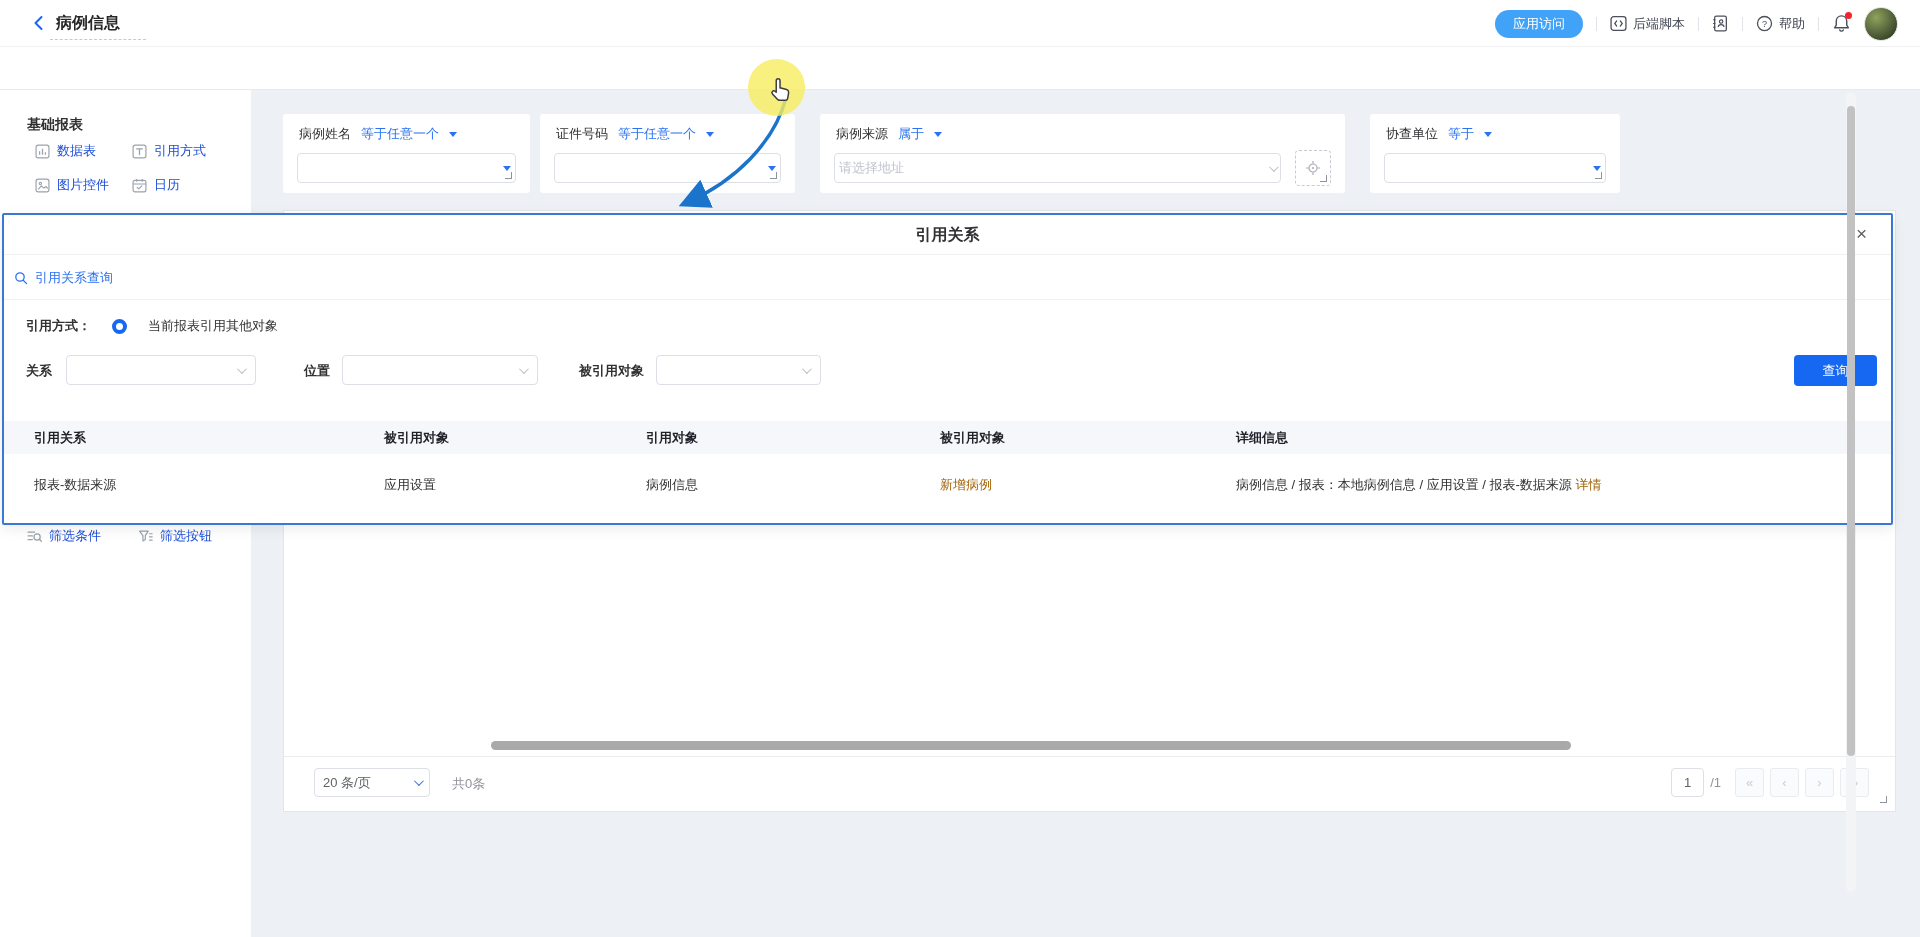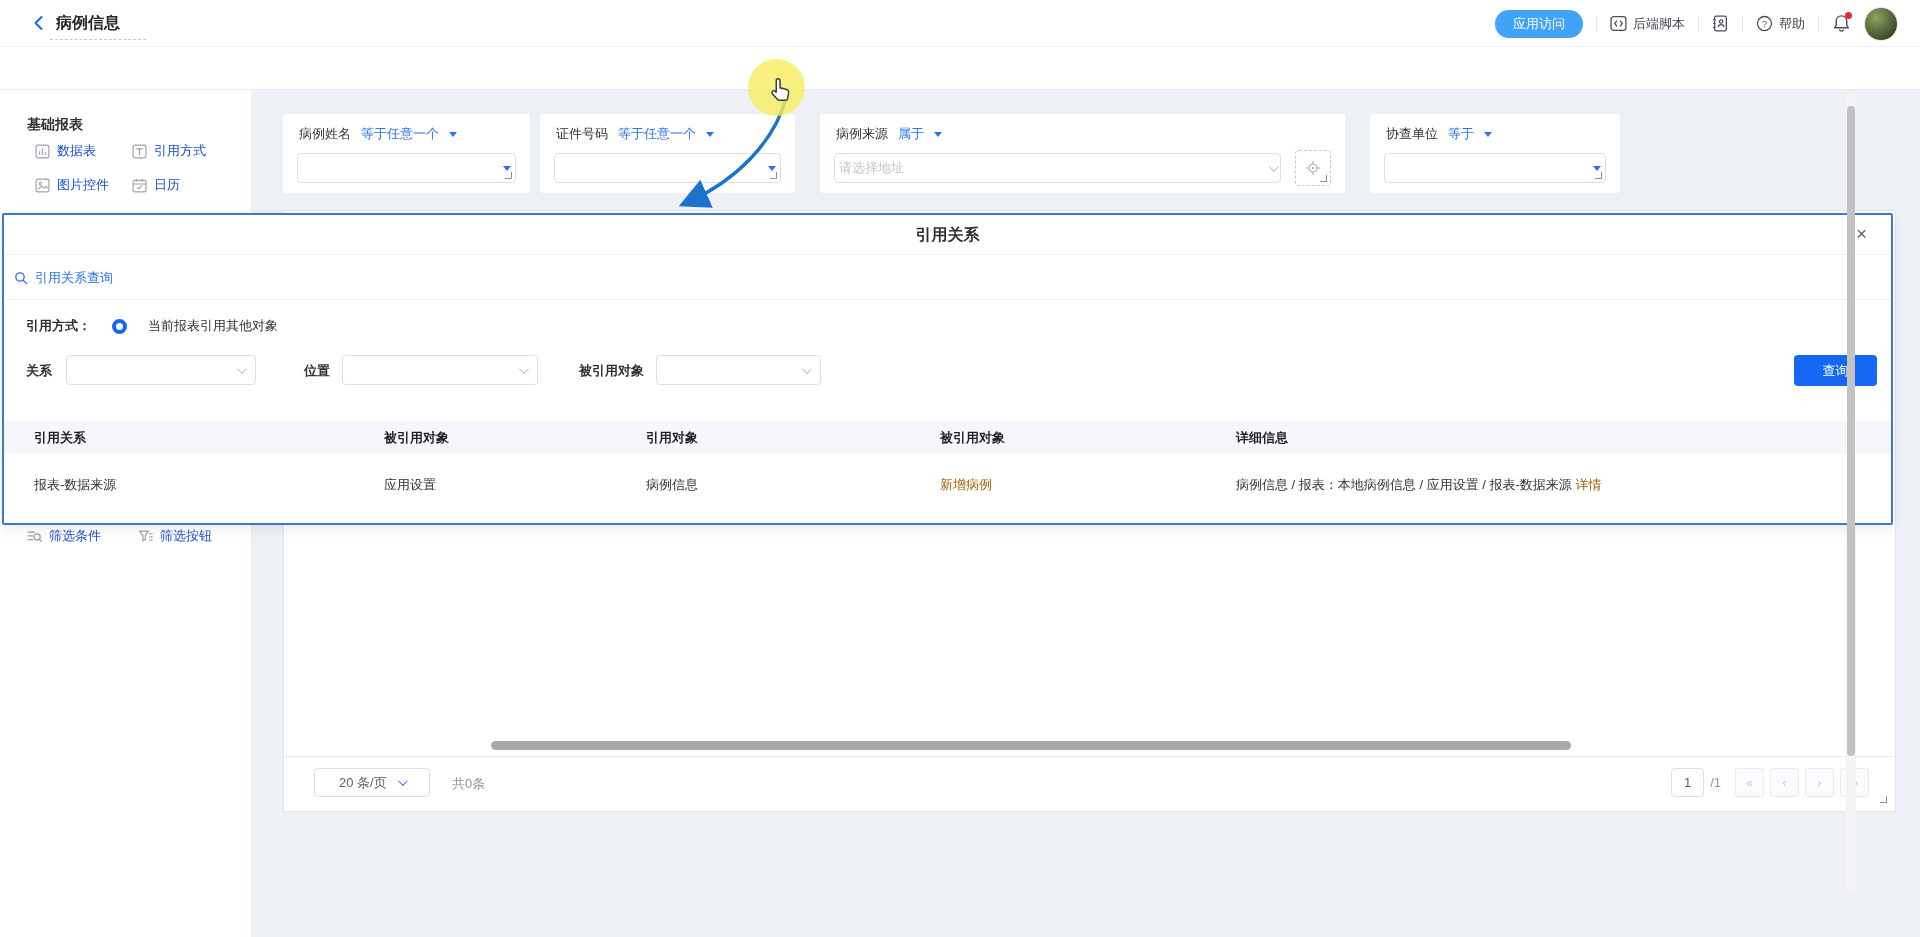--- a/index.html
+++ b/index.html
@@ -48,21 +48,21 @@
   .sb-icon { width:15px; height:15px; color:#9aa3ad; display:inline-block; }
 
   
   .canvas-panel { position:absolute; left:283px; top:210px; width:1613px; height:602px;
     background:#fff; border:1px solid #e3e5e9; z-index:1; }
   .h-scrollbar { position:absolute; left:207px; top:530px; width:1080px; height:9px;
     background:#a9a9a9; border-radius:5px; cursor:pointer; }
   .panel-footline { position:absolute; left:0; top:545px; width:100%; border-top:1px solid #ececec; }
   .page-size-box { position:absolute; left:30px; top:557px; width:116px; height:29px;
     border:1px solid #dcdfe6; border-radius:4px; background:#fff; display:flex; align-items:center;
-    justify-content:space-between; padding:0 24px; color:#606266; cursor:pointer; }
+    justify-content:space-between; padding:0 8px; color:#606266; cursor:pointer; }
   .total-label { position:absolute; left:168px; top:564px; color:#909399; }
   .pager { position:absolute; right:26px; top:557px; display:flex; align-items:center; gap:6px; }
   .page-input { width:33px; height:29px; border:1px solid #dcdfe6; border-radius:4px; text-align:center;
     line-height:27px; color:#606266; background:#fff; }
   .page-count { color:#909399; margin-right:8px; }
   .pg-btn { width:29px; height:29px; border:1px solid #e9ebef; border-radius:3px; background:#fafbfc;
     color:#c8ccd4; font-size:13px; line-height:27px; text-align:center; cursor:pointer; }
   .corner { position:absolute; right:3px; bottom:3px; width:7px; height:7px;
     border-right:1px solid #8d949e; border-bottom:1px solid #8d949e; }
 

